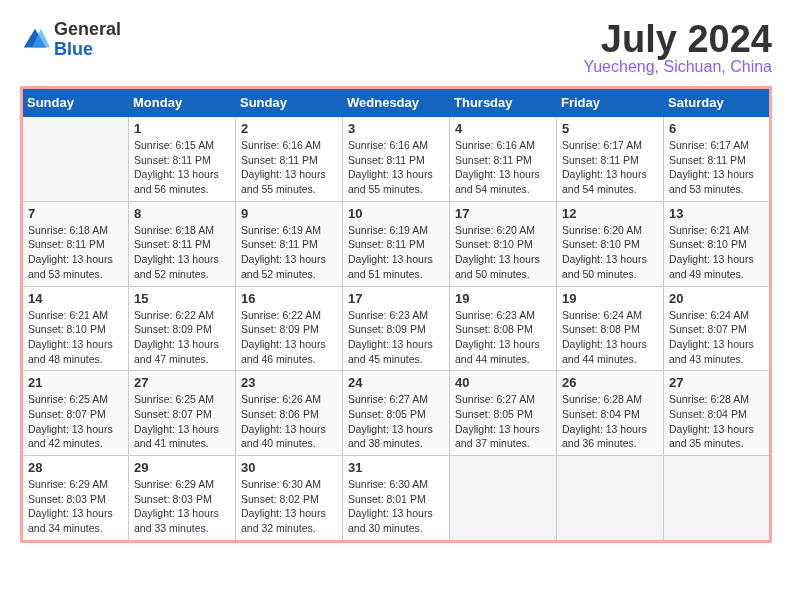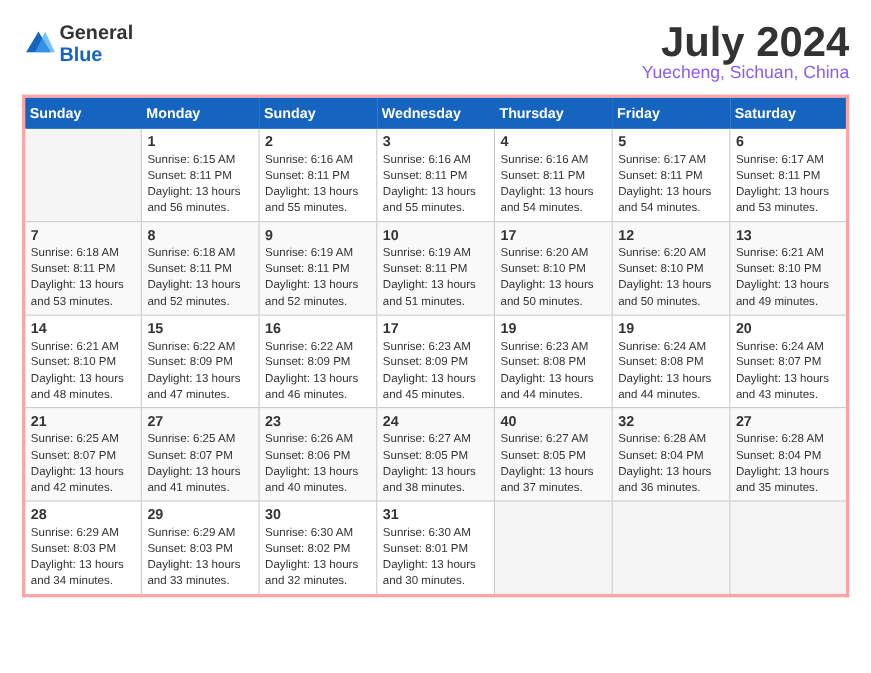--- a/index.html
+++ b/index.html
@@ -228,21 +228,21 @@
         </td>
         <td>
           <span class="day-number">24</span>
           <div class="day-info">Sunrise: 6:27 AM<br>Sunset: 8:05 PM<br>Daylight: 13 hours and 38 minutes.</div>
         </td>
         <td>
           <span class="day-number">40</span>
           <div class="day-info">Sunrise: 6:27 AM<br>Sunset: 8:05 PM<br>Daylight: 13 hours and 37 minutes.</div>
         </td>
         <td>
-          <span class="day-number">32</span>
+          <span class="day-number">26</span>
           <div class="day-info">Sunrise: 6:28 AM<br>Sunset: 8:04 PM<br>Daylight: 13 hours and 36 minutes.</div>
         </td>
         <td>
           <span class="day-number">27</span>
           <div class="day-info">Sunrise: 6:28 AM<br>Sunset: 8:04 PM<br>Daylight: 13 hours and 35 minutes.</div>
         </td>
       </tr>
       <tr>
         <td>
           <span class="day-number">28</span>

